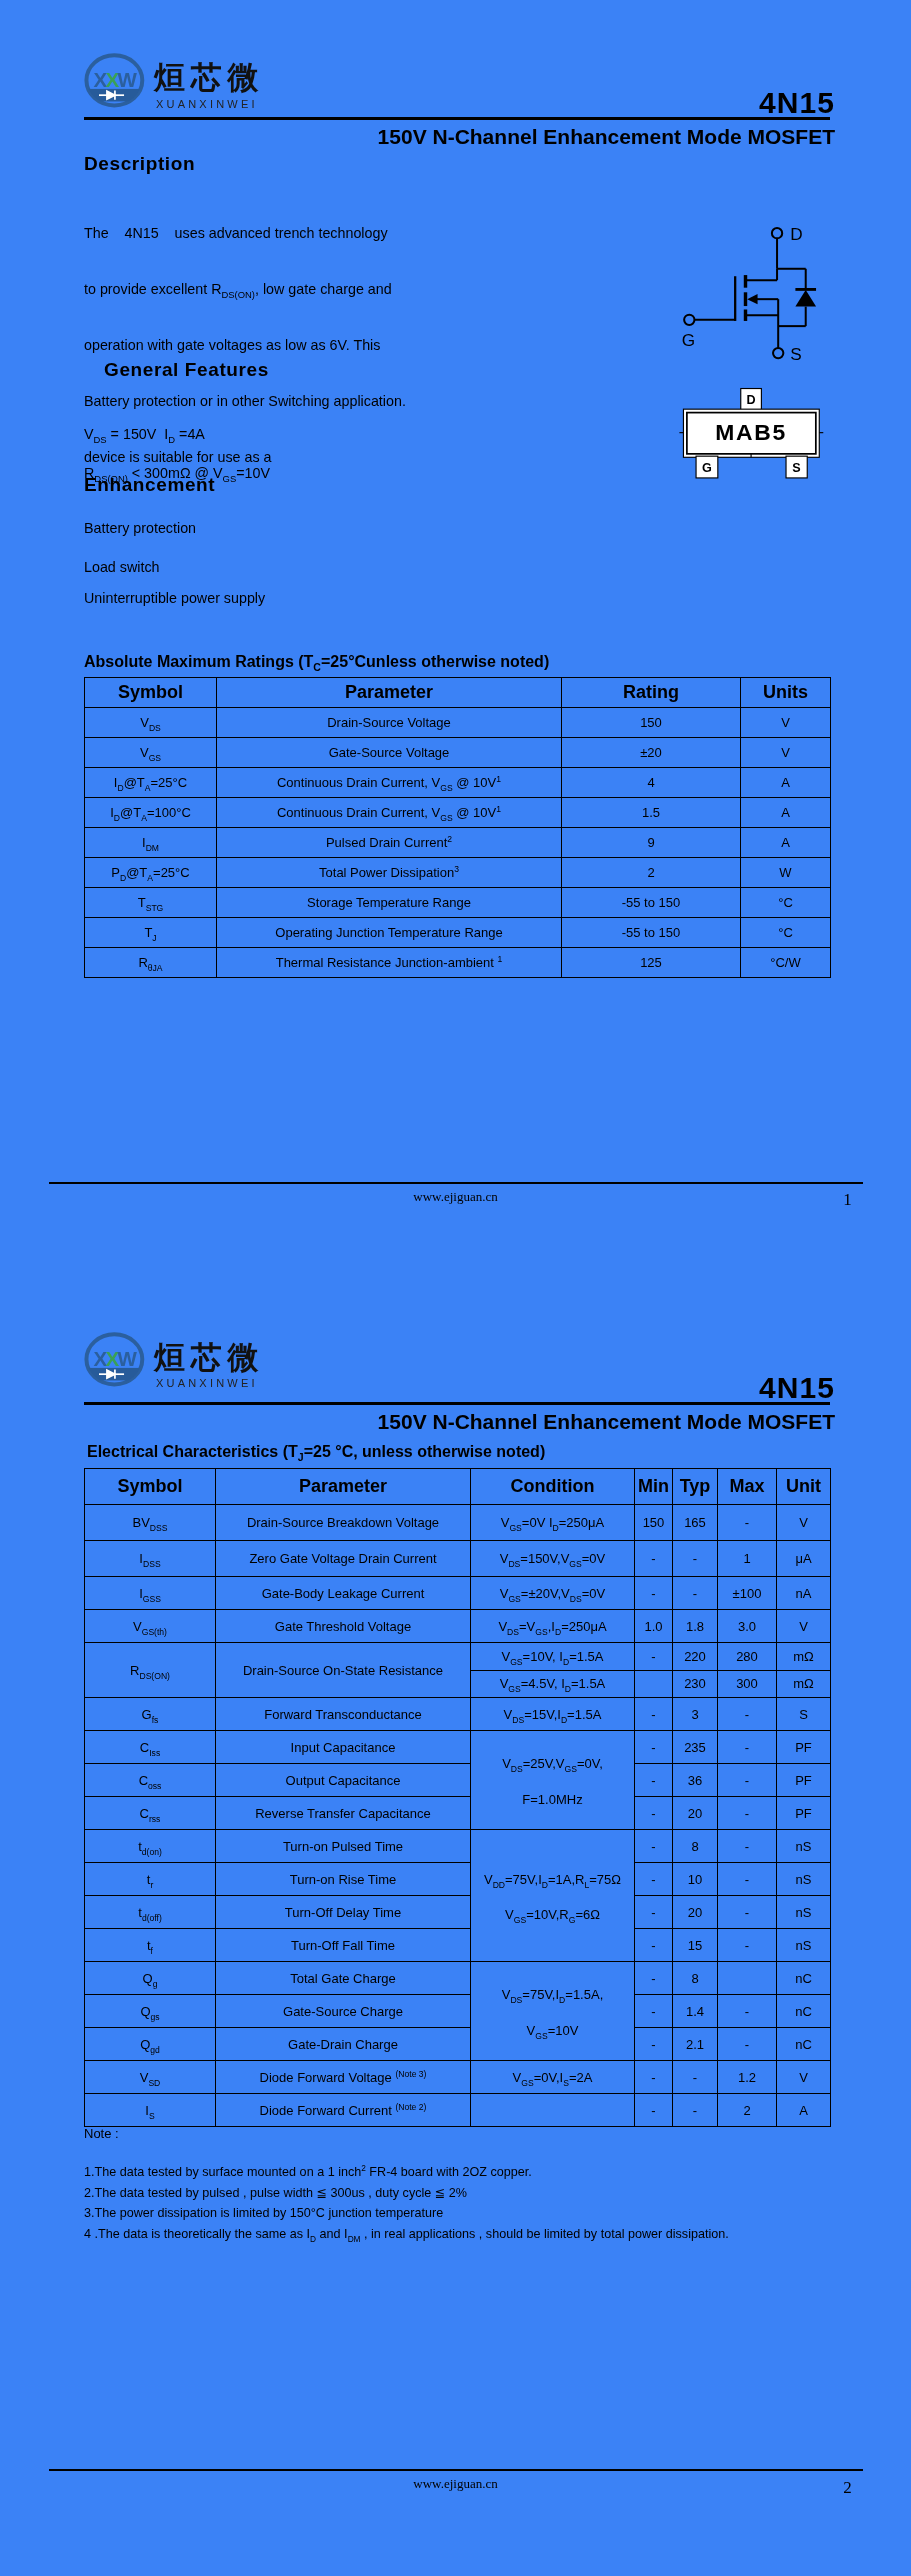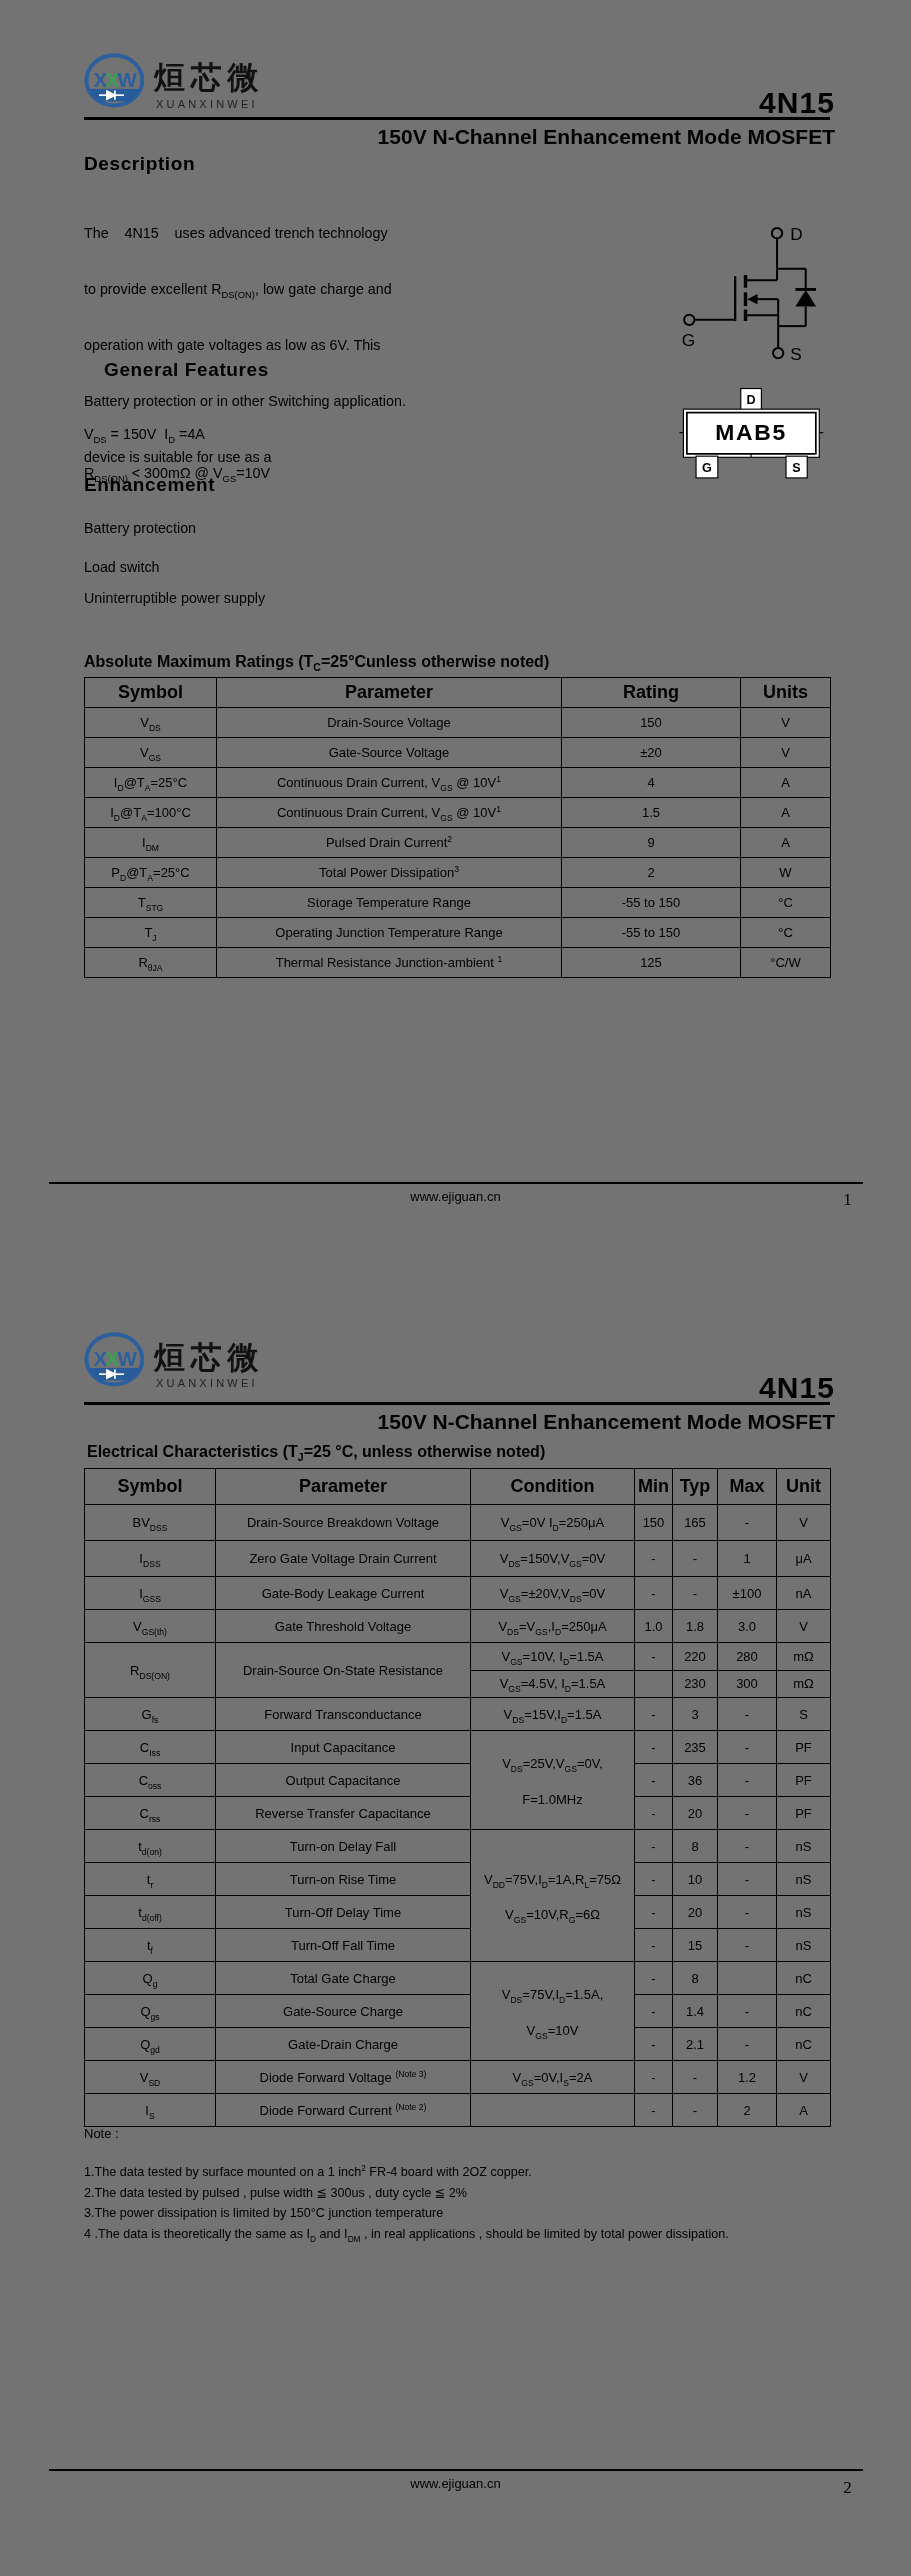--- a/index.html
+++ b/index.html
@@ -1,16 +1,16 @@
 <!DOCTYPE html>
 <html style="font-size:9.2px"><head>
 <meta charset="utf-8">
 <style>
   html,body{margin:0;padding:0;background:#ffffff;}
-  #canvas{position:relative;width:911px;height:2576px;background:#737373;
+  #canvas{position:relative;width:911px;height:2576px;background:#3b82f6;
           font-family:"Liberation Sans","DejaVu Sans",sans-serif;color:#000;}
   .abs{position:absolute;}
   sub{font-size:66%;line-height:0;}
   sup{font-size:66%;line-height:0;}
   .keep-ws{white-space:pre-wrap;margin-top:24px;}
 
   
   .product{font-size:30px;font-weight:bold;letter-spacing:1.1px;text-align:right;}
   .rule{background:#000;height:2.9px;}
   .subtitle{font-size:21px;font-weight:bold;text-align:right;}
@@ -31,21 +31,21 @@
   td.tp{text-align:left;padding-left:3.4px;}
   td.condblock{vertical-align:top;}
   .cond1{margin-top:3px;line-height:17px;}
   .cond2{margin-top:18.4px;line-height:17px;}
 
   
   .note-line{font-size:12.6px;line-height:13.8px;margin-top:6.9px;}
   .note-head{font-size:13px;}
 
   
-  .furl{font-size:13px;text-align:center;width:100%;}
+  .furl{font-size:13px;text-align:center;width:100%;font-family:Liberation Serif, serif;}
   .fnum{font-family:"Liberation Serif",serif;font-size:17px;text-align:center;}
 
   svg text{font-family:"Liberation Sans","DejaVu Sans",sans-serif;}
 </style>
 </head>
 <body>
 
 <div id="canvas">
 
   <div class="abs" style="left:84px;top:53px;width:63px;height:57px;">
@@ -347,21 +347,21 @@
     <tr class="h57">
           <td>C<sub>rss</sub></td>
           <td class="tp">Reverse Transfer Capacitance</td>
           <td>-</td>
           <td>20</td>
           <td>-</td>
           <td>PF</td>
         </tr>
     <tr class="h57">
           <td>t<sub>d(on)</sub></td>
-          <td class="tp">Turn-on Delay Fall</td>
+          <td class="tp">Turn-on Pulsed Time</td>
           <td rowspan="4" class="condblock">
             <div class="cond1">V<sub>DD</sub>=75V,I<sub>D</sub>=1A,R<sub>L</sub>=75Ω</div>
             <div class="cond2">V<sub>GS</sub>=10V,R<sub>G</sub>=6Ω</div>
           </td>
           <td>-</td>
           <td>8</td>
           <td>-</td>
           <td>nS</td>
         </tr>
     <tr class="h57">

